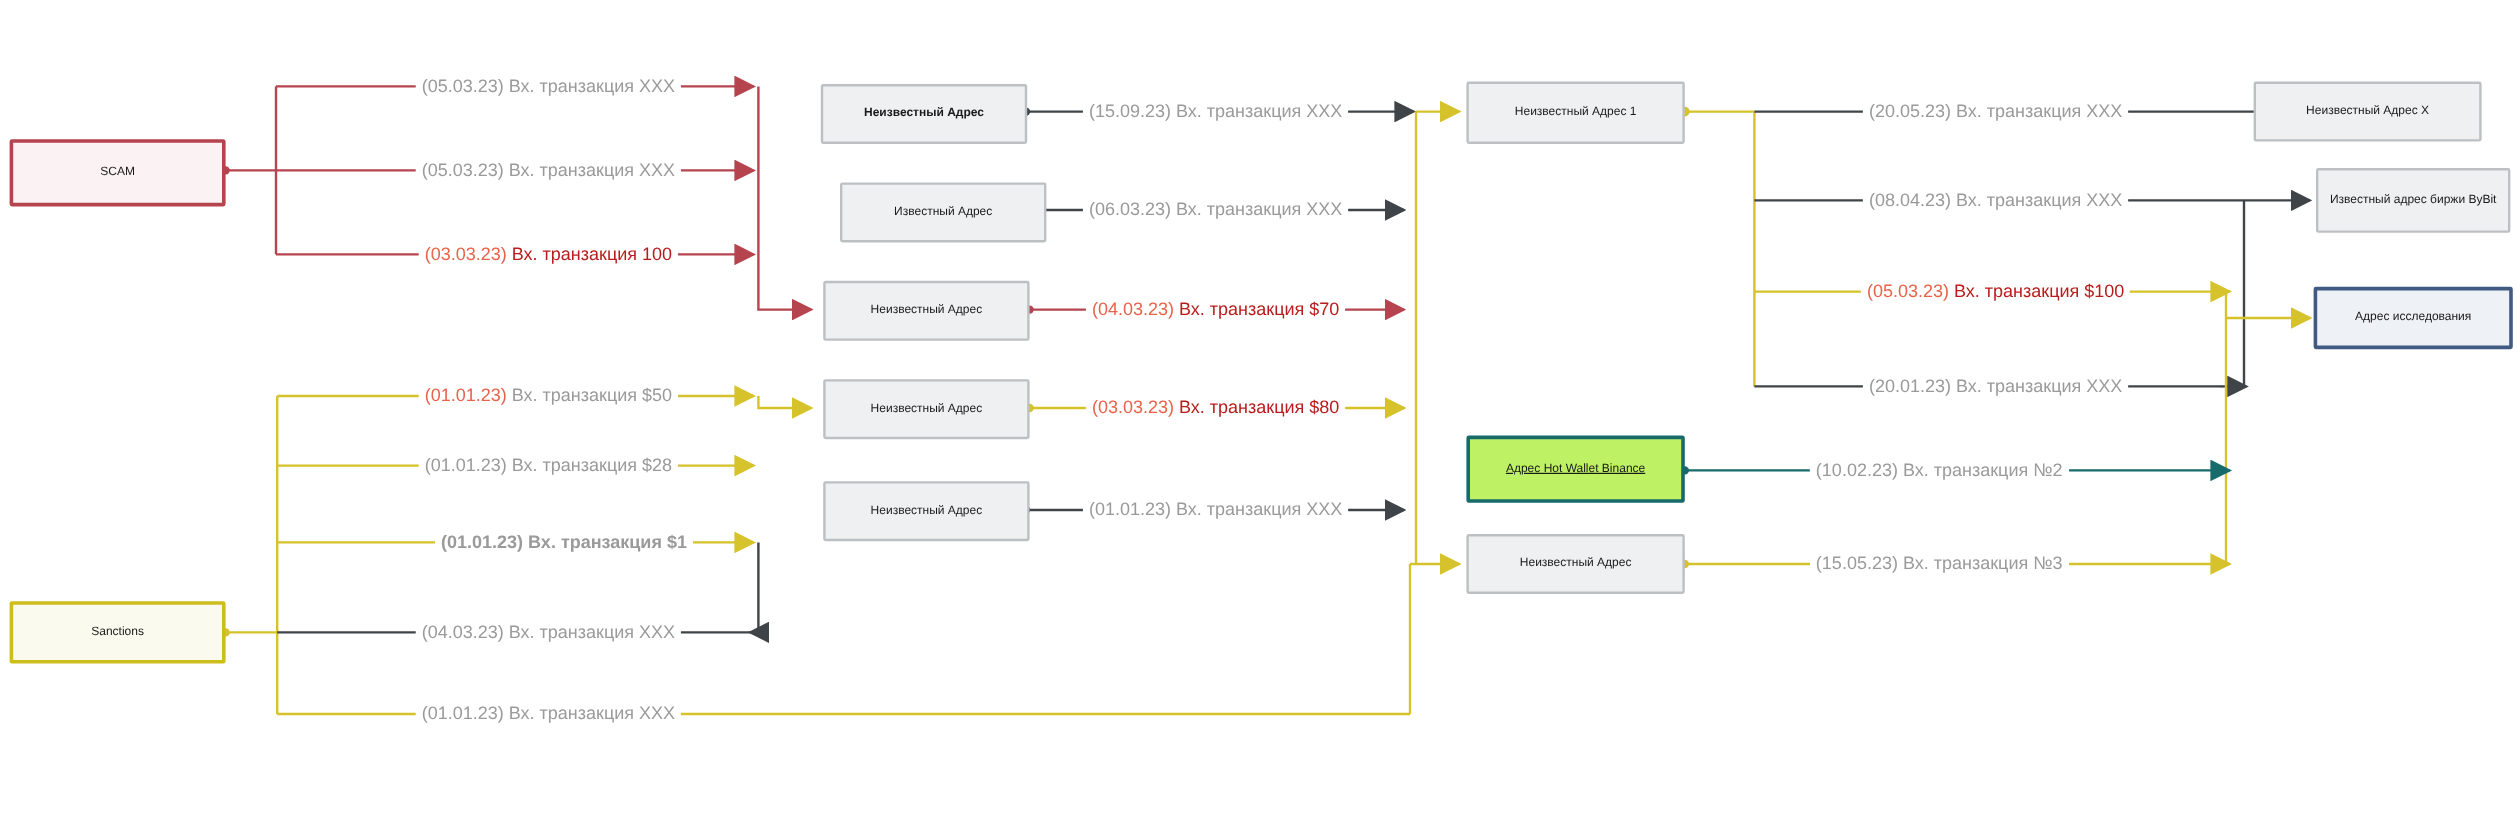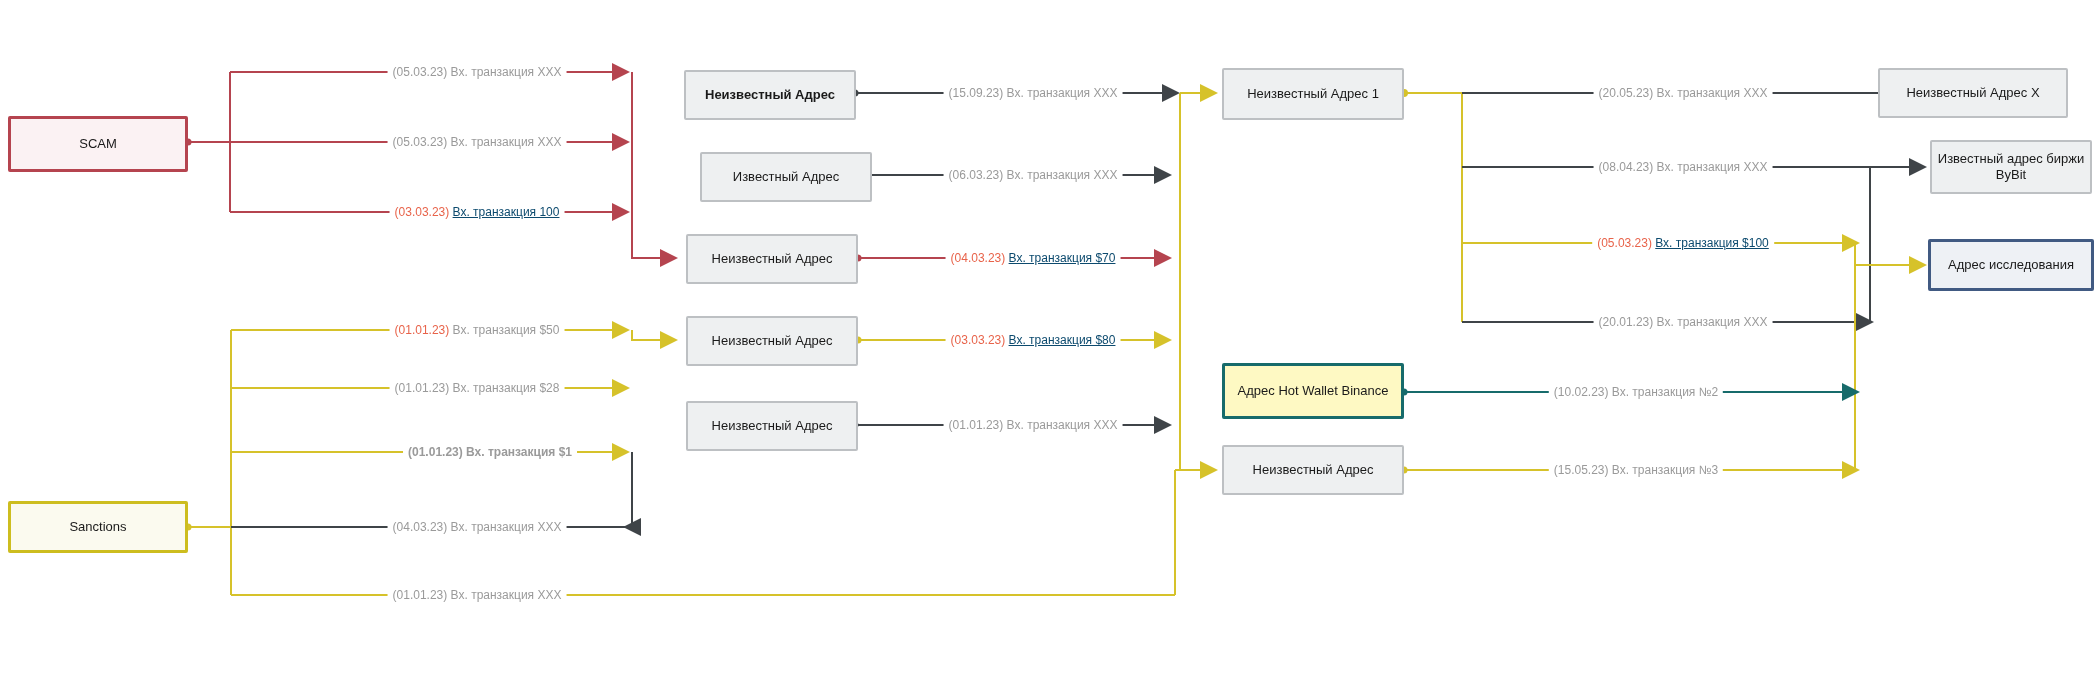--- a/index.html
+++ b/index.html
@@ -2,34 +2,34 @@
 <html><head>
 <meta charset="utf-8">
 <style>
   html,body{margin:0;padding:0;background:#ffffff;}
   body{font-family:"Liberation Sans","DejaVu Sans",sans-serif;}
   #canvas{position:relative;width:2100px;height:700px;background:#ffffff;overflow:hidden;}
   svg#wires{position:absolute;left:0;top:0;width:2100px;height:700px;}
 
   .node{position:absolute;box-sizing:border-box;display:flex;align-items:center;
         justify-content:center;text-align:center;line-height:1.2;
-        font-size:13px;color:#1a1a1a;background:#eef0f1;
+        font-size:10px;color:#1a1a1a;background:#eef0f1;
         border:2px solid #bdc0c3;border-radius:2px;}
   .node.plain{background:#eef0f1;border:2px solid #bdc0c3;}
   .node.scam{background:#fbf2f3;border:3px solid #b5444f;}
   .node.sanctions{background:#fbfaef;border:3px solid #cdbd1f;}
   .node.research{background:#eef1f5;border:3px solid #415a82;}
-  .node.binance{background:#fef9c3;border:3px solid #176b6b;}
+  .node.binance{background:#bef264;border:3px solid #176b6b;text-decoration:underline;}
   .node.bold{font-weight:bold;}
 
-  .elabel{position:absolute;white-space:nowrap;font-size:12px;
-          transform:translate(-50%,-50%);background:#ffffff;padding:0 5px;margin-left:20px;}
+  .elabel{position:absolute;white-space:nowrap;font-size:15px;
+          transform:translate(-50%,-50%);background:#ffffff;padding:0 5px;}
   .elabel .dim{color:#9a9a9a;}
   .elabel .hot{color:#e8634a;}
-  .elabel .dark{color:#0c4a6e;text-decoration:underline;}
+  .elabel .dark{color:#b91c1c;}
 </style>
 </head>
 <body>
 
 <div id="canvas">
 
   <svg id="wires" viewBox="0 0 2100 700">
     <defs>
       <marker id="ar-scam" markerWidth="9" markerHeight="9" refX="8" refY="4.5" orient="auto">
         <path d="M0,0 L9,4.5 L0,9 Z" fill="#b5444f"></path>

